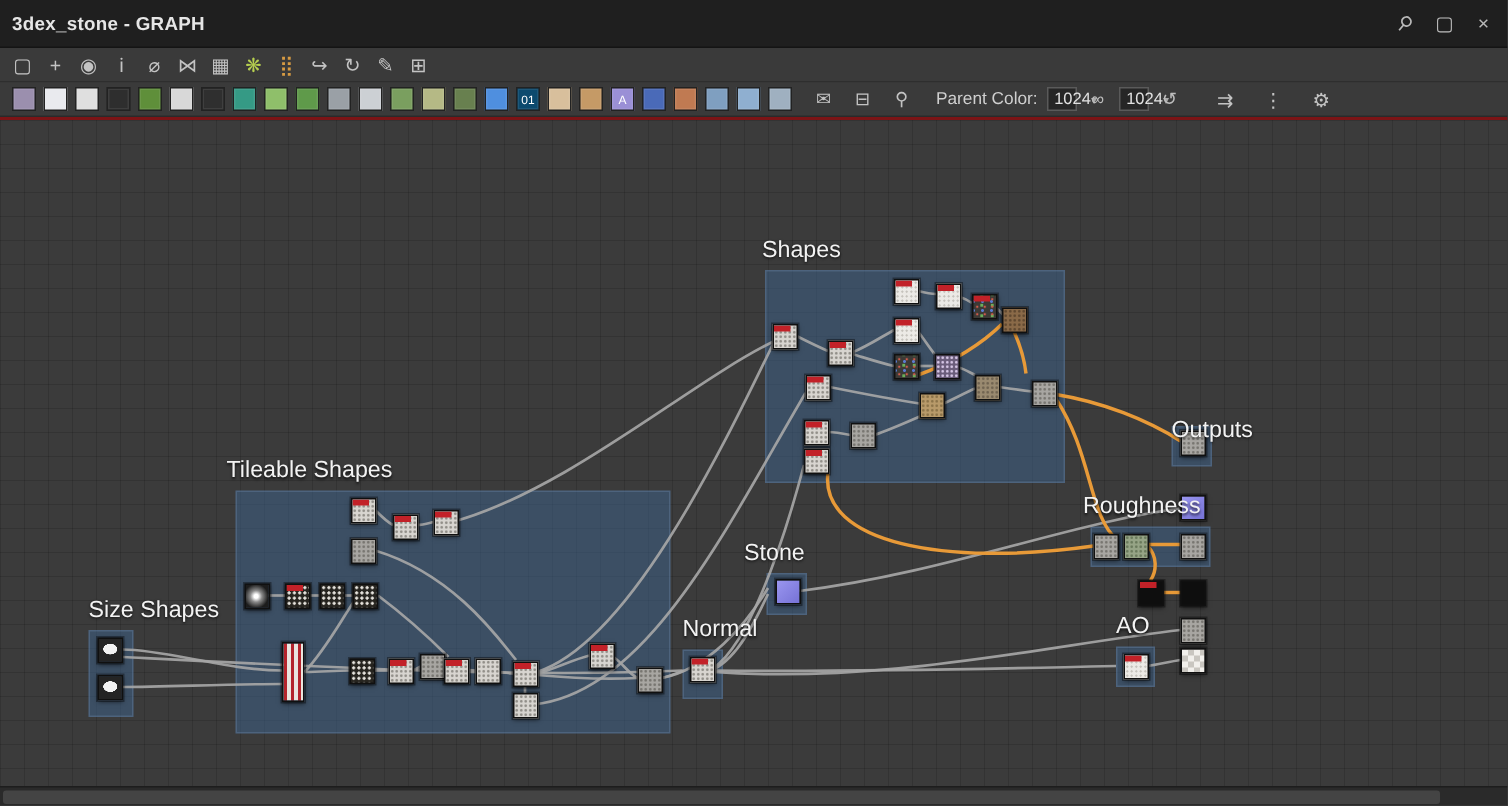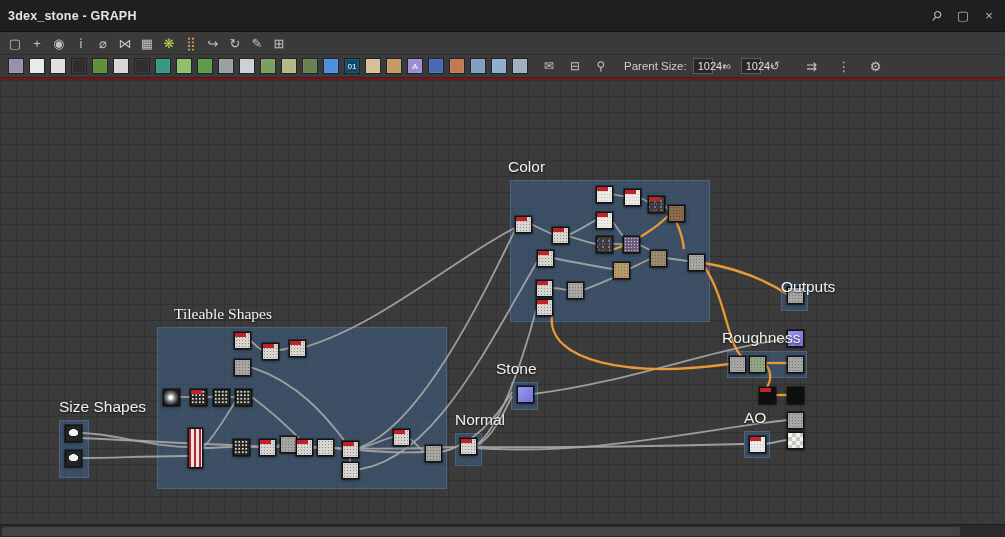--- a/index.html
+++ b/index.html
@@ -159,21 +159,21 @@
       <div class="pbtn" style="background: rgb(127, 159, 192);"></div>
       <div class="pbtn" style="background: rgb(143, 175, 208);"></div>
       <div class="pbtn" style="background: rgb(159, 176, 192);"></div>
     </div>
   <div class="extra-icons">
       <div class="tbtn">✉</div>
       <div class="tbtn">⊟</div>
       <div class="tbtn">⚲</div>
     </div>
   <div class="psize">
-    <span>Parent Size:</span>
+    <span>Parent Color:</span>
     <span class="dropdown">
       <span>1024</span>
         <span class="arr">▾</span>
     </span>
     <span class="mini-icon">∞</span>
     <span class="dropdown">
       <span>1024</span>
         <span class="arr">▾</span>
     </span>
     <span class="mini-icon">↺</span>
@@ -239,23 +239,23 @@
       <path d="M612,250 C635,242 656,228 668,216" class="w-o"></path>
       <path d="M676,221 C680,230 683,240 684,249" class="w-o"></path>
       <path d="M704,263 C735,268 765,280 787,294" class="w-o"></path>
       <path d="M704,266 C728,302 726,345 745,360" class="w-o"></path>
       <path d="M552,315 C546,362 630,378 729,364" class="w-o"></path>
       <path d="M765,364 C772,371 771,381 767,387" class="w-o"></path>
       <path d="M775,395 C779,395 783,395 787,395" class="w-o"></path>
       <path d="M765,363 C772,363 780,363 787,363" class="w-o"></path>
     </svg>
 <div class="group-frame" style="left: 510px; top: 180px; width: 200px; height: 142px;"></div>
-    <div class="group-label" style="left: 508px; top: 158px;">Color</div>
+    <div class="group-label" style="left: 508px; top: 158px;">Shapes</div>
     <div class="group-frame" style="left: 157px; top: 327px; width: 290px; height: 162px;"></div>
-    <div class="group-label" style="left: 174px; top: 305px; font-family: Liberation Serif, serif;">Tileable Shapes</div>
+    <div class="group-label" style="left: 151px; top: 305px;">Tileable Shapes</div>
     <div class="group-frame" style="left: 59px; top: 420px; width: 30px; height: 58px;"></div>
     <div class="group-label" style="left: 59px; top: 398px;">Size Shapes</div>
     <div class="group-frame" style="left: 511px; top: 382px; width: 27px; height: 28px;"></div>
     <div class="group-label" style="left: 496px; top: 360px;">Stone</div>
     <div class="group-frame" style="left: 455px; top: 433px; width: 27px; height: 33px;"></div>
     <div class="group-label" style="left: 455px; top: 411px;">Normal</div>
     <div class="group-frame" style="left: 781px; top: 284px; width: 27px; height: 27px;"></div>
     <div class="group-label" style="left: 781px; top: 278px;">Outputs</div>
     <div class="group-frame" style="left: 727px; top: 351px; width: 80px; height: 27px;"></div>
     <div class="group-label" style="left: 722px; top: 329px;">Roughness</div>

